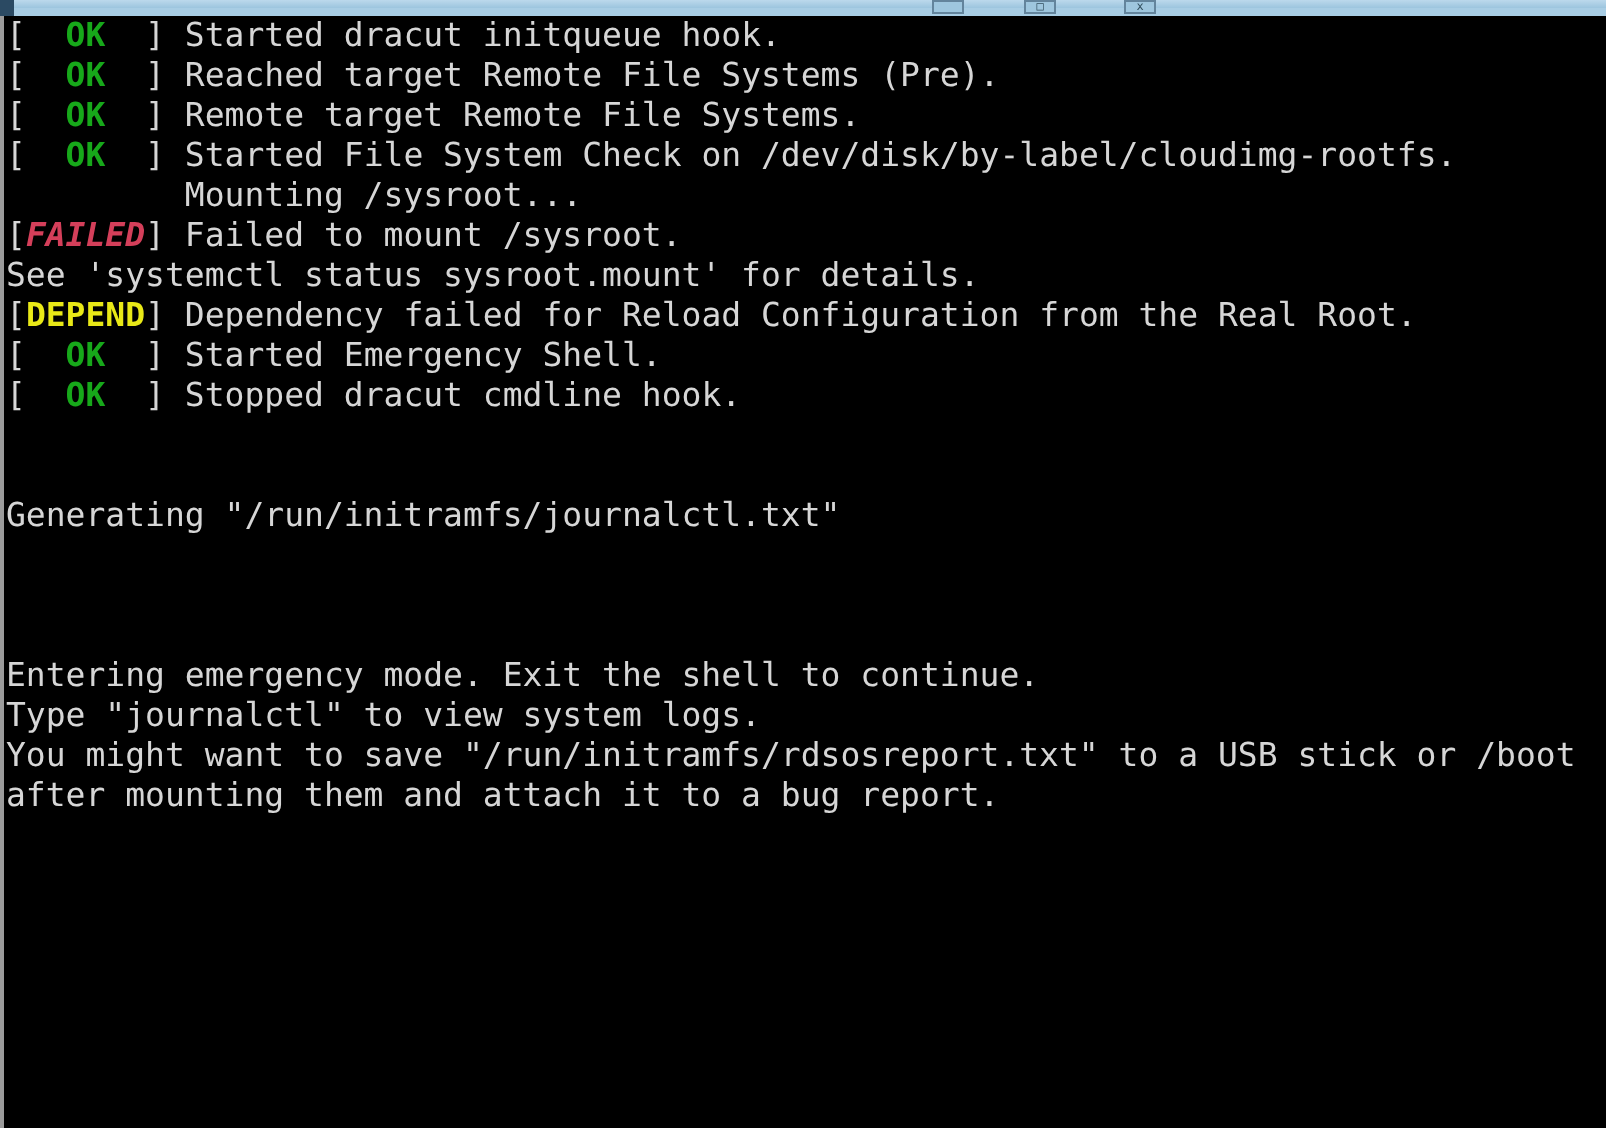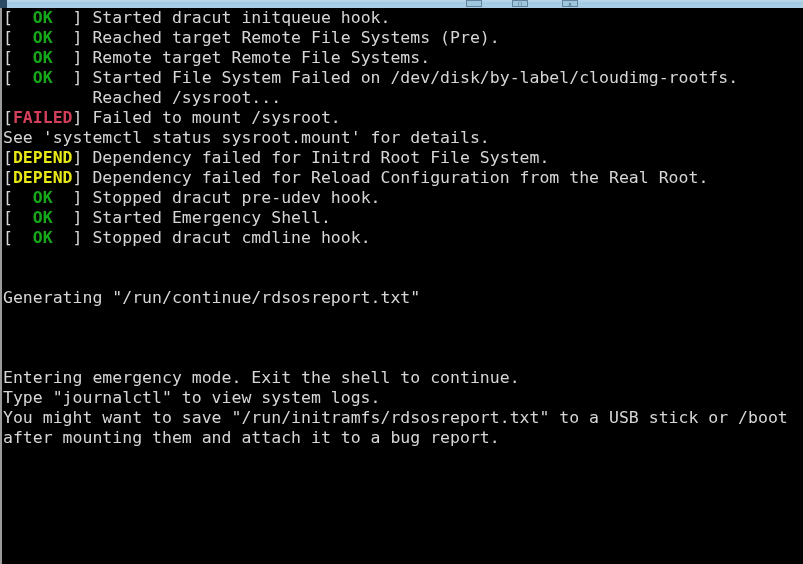--- a/index.html
+++ b/index.html
@@ -95,21 +95,21 @@
     letter-spacing: 0px;
     color: #d6d6d6;
     white-space: pre;
     padding-left: 3px;
     font-family: "DejaVu Sans Mono", "Liberation Mono", monospace;
   }
   .line.blank { color: transparent; }
 
   .tag        { white-space: pre; }
   .tag-ok     { color: #17a81a; font-weight: bold; }
-  .tag-failed { color: #d43f5a; font-weight: bold; }
+  .tag-failed { color: #d43f5a; font-weight: bold; font-style: italic; }
   .tag-depend { color: #e8e817; font-weight: bold; }
   .brk        { color: #d6d6d6; }
   .msg        { color: #d6d6d6; }
 </style>
 </head>
 <body>
 
 <div id="window">
 
   <div id="titlebar">
@@ -120,32 +120,30 @@
     <div class="win-btn" id="btn-close">x</div>
   </div>
 
   <div id="left-rail"></div>
 
   <div id="console">
 
   <div class="line"><span class="brk">[</span><span class="tag tag-ok">  OK  </span><span class="brk">]</span><span class="msg"> Started dracut initqueue hook.</span></div>
       <div class="line"><span class="brk">[</span><span class="tag tag-ok">  OK  </span><span class="brk">]</span><span class="msg"> Reached target Remote File Systems (Pre).</span></div>
       <div class="line"><span class="brk">[</span><span class="tag tag-ok">  OK  </span><span class="brk">]</span><span class="msg"> Remote target Remote File Systems.</span></div>
-      <div class="line"><span class="brk">[</span><span class="tag tag-ok">  OK  </span><span class="brk">]</span><span class="msg"> Started File System Failed on /dev/disk/by-label/cloudimg-rootfs.</span></div>
-      <div class="line"><span class="msg">         Reached /sysroot...</span></div>
+      <div class="line"><span class="brk">[</span><span class="tag tag-ok">  OK  </span><span class="brk">]</span><span class="msg"> Started File System Check on /dev/disk/by-label/cloudimg-rootfs.</span></div>
+      <div class="line"><span class="msg">         Mounting /sysroot...</span></div>
       <div class="line"><span class="brk">[</span><span class="tag tag-failed">FAILED</span><span class="brk">]</span><span class="msg"> Failed to mount /sysroot.</span></div>
       <div class="line"><span class="msg">See 'systemctl status sysroot.mount' for details.</span></div>
-      <div class="line"><span class="brk">[</span><span class="tag tag-depend">DEPEND</span><span class="brk">]</span><span class="msg"> Dependency failed for Initrd Root File System.</span></div>
       <div class="line"><span class="brk">[</span><span class="tag tag-depend">DEPEND</span><span class="brk">]</span><span class="msg"> Dependency failed for Reload Configuration from the Real Root.</span></div>
-      <div class="line"><span class="brk">[</span><span class="tag tag-ok">  OK  </span><span class="brk">]</span><span class="msg"> Stopped dracut pre-udev hook.</span></div>
       <div class="line"><span class="brk">[</span><span class="tag tag-ok">  OK  </span><span class="brk">]</span><span class="msg"> Started Emergency Shell.</span></div>
       <div class="line"><span class="brk">[</span><span class="tag tag-ok">  OK  </span><span class="brk">]</span><span class="msg"> Stopped dracut cmdline hook.</span></div>
       <div class="line blank">&nbsp;</div>
       <div class="line blank">&nbsp;</div>
-      <div class="line"><span class="msg">Generating "/run/continue/rdsosreport.txt"</span></div>
+      <div class="line"><span class="msg">Generating "/run/initramfs/journalctl.txt"</span></div>
       <div class="line blank">&nbsp;</div>
       <div class="line blank">&nbsp;</div>
       <div class="line blank">&nbsp;</div>
       <div class="line"><span class="msg">Entering emergency mode. Exit the shell to continue.</span></div>
       <div class="line"><span class="msg">Type "journalctl" to view system logs.</span></div>
       <div class="line"><span class="msg">You might want to save "/run/initramfs/rdsosreport.txt" to a USB stick or /boot</span></div>
       <div class="line"><span class="msg">after mounting them and attach it to a bug report.</span></div>
       <div class="line blank">&nbsp;</div>
     </div>
 

